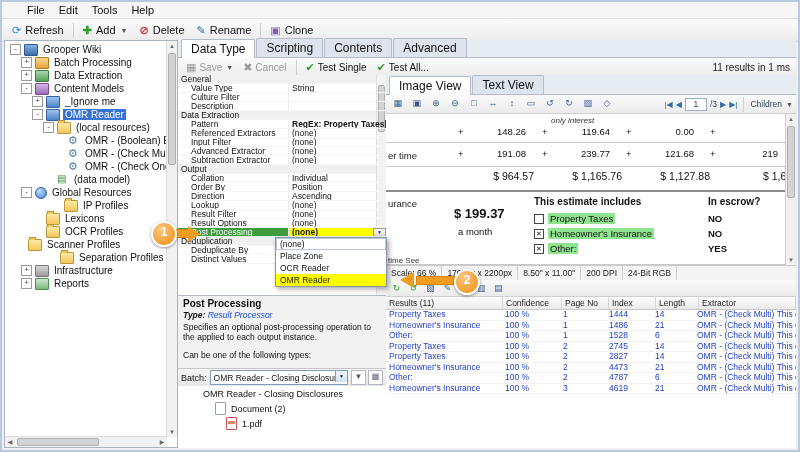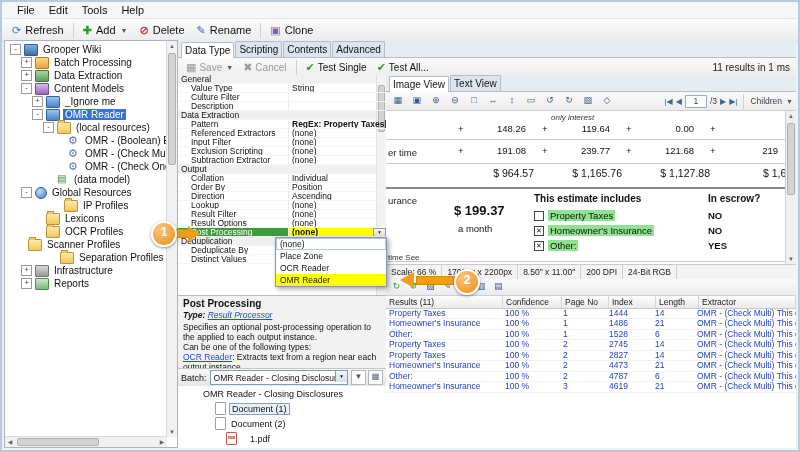--- a/index.html
+++ b/index.html
@@ -1,20 +1,20 @@
 <!DOCTYPE html>
 <html><head>
 <meta charset="utf-8">
 <style>
   html,body{margin:0;padding:0}
   body{width:800px;height:452px;position:relative;font-family:"Liberation Sans",sans-serif;font-size:11px;color:#111;background:#d7e2f0;overflow:hidden}
   .win{position:absolute;inset:0;border:2px solid #b9c9df;background:#f0f0f0}
 
   
-  .menubar{height:16px;display:flex;align-items:center;background:#f6f6f6;border-bottom:1px solid #e4e4e4;padding-left:8px}
+  .menubar{height:16px;display:flex;align-items:center;background:#f6f6f6;border-bottom:1px solid #e4e4e4;padding-left:18px}
   .menu-item{padding:1px 7px;cursor:default}
   .tbar{height:22px;display:flex;align-items:center;background:linear-gradient(#fbfbfb,#ececec);border-bottom:1px solid #d2d2d2;padding-left:4px}
   .tbtn{display:flex;align-items:center;gap:4px;padding:2px 6px;border-radius:2px;white-space:nowrap}
   .tsep{width:1px;height:15px;background:#d0d0d0;margin:0 3px}
   .glyph{font-size:11px;line-height:11px}
   .g-refresh{color:#1f7ec2}.g-add{color:#2e9e2e;font-weight:bold}.g-del{color:#d04545;font-weight:bold}
   .g-ren{color:#3a6fb5}.g-clone{color:#7a5fb5}
   .dd{font-size:7px;color:#555;margin-left:1px}
 
   
@@ -46,21 +46,21 @@
   .ico.folder-big{width:16px;height:12px}
   .scroll{position:absolute;background:#f1f1f1}
   .lv{right:0;top:0;bottom:10px;width:10px;border-left:1px solid #dcdcdc}
   .lh{left:0;right:10px;bottom:0;height:10px;border-top:1px solid #dcdcdc}
   .sb-a{position:absolute;font-size:6px;color:#666;width:10px;height:10px;text-align:center;line-height:10px}
   .thumb{position:absolute;background:#d3d3d3;border:1px solid #b0b0b0;border-radius:2px}
 
   
   .rightregion{position:absolute;left:176px;top:38px;right:2px;bottom:2px;background:#eef1f5}
   .etabs{height:17px;display:flex;align-items:flex-end;background:#e7ecf3;border-bottom:1px solid #b5bcc7;padding-left:3px}
-  .etab{padding:2px 3px;border:1px solid #b5bcc7;border-bottom:none;background:#dde4ee;margin-right:1px;border-radius:2px 2px 0 0;font-size:10px}
+  .etab{padding:2px 9px;border:1px solid #b5bcc7;border-bottom:none;background:#dde4ee;margin-right:1px;border-radius:2px 2px 0 0;font-size:12px}
   .etab.active{background:#fff;position:relative;top:1px}
   .etoolbar{height:18px;display:flex;align-items:center;background:linear-gradient(#fafafa,#ededed);border-bottom:1px solid #cfcfcf;padding:0 4px;gap:2px;position:relative;font-size:10px}
   .ebtn{display:flex;gap:3px;align-items:center;padding:1px 4px;white-space:nowrap}
   .ebtn.disabled{color:#9a9a9a}
   .g-gray{color:#9a9a9a}.g-green{color:#2e9e2e}
   .results-summary{position:absolute;right:6px;font-size:10px;color:#222}
 
   
   .proppanel{position:absolute;left:0;top:35px;width:208px;bottom:0;background:#fff;border-right:1px solid #a9b4c2;display:flex;flex-direction:column}
   .pgrid{flex:0 0 220px;position:relative;background:#fff;overflow:hidden}
@@ -77,22 +77,22 @@
   .pg-scroll{position:absolute;right:0;top:0;bottom:0;width:9px;background:#f3f3f3;border-left:1px solid #e0e0e0}
   .dropdown{position:absolute;left:97px;top:162px;width:110px;background:#fff;border:1px solid #8899aa;box-shadow:2px 2px 5px rgba(0,0,0,.35);z-index:30}
   .dditem{height:12px;line-height:12px;padding:0 4px;font-size:8.5px;white-space:nowrap;overflow:hidden}
   .dditem.first{outline:1px solid #b5c7de;outline-offset:-1px}
   .dditem.hl{background:#ffff00}
 
   .helppane{flex:0 0 66px;background:#f2f2f2;border-top:1px solid #b5bcc7;padding:3px 5px;font-size:8.5px;line-height:10px;overflow:hidden}
   .help-title{font-weight:bold;font-size:10px;margin-bottom:1px}
   .help-type{font-style:italic;margin-bottom:2px}
   .help-type .lbl{font-weight:bold}
-  .link{color:#1a4fd6;text-decoration:underline}
-  .help-bullet{margin-top:0}
+  .link{color:#1a4fd6;}
+  .help-bullet{margin-top:8px}
 
   .batchbar{flex:0 0 17px;display:flex;align-items:center;background:linear-gradient(#f7f7f7,#e6e6e6);border-top:1px solid #c6c6c6;padding:0 3px;gap:3px;font-size:9px}
   .batchcombo{flex:1;height:13px;background:#fff;border:1px solid #7f9db9;display:flex;align-items:center;font-size:8.5px;padding-left:3px;position:relative;overflow:hidden;white-space:nowrap}
   .dd2{position:absolute;right:0;top:0;width:11px;height:11px;background:linear-gradient(#f2f7fc,#d1e2f2);border-left:1px solid #7f9db9;text-align:center;font-size:5px;line-height:11px}
   .batchicon{width:13px;height:13px;border:1px solid #b0b8c4;background:#fff;font-size:8px;text-align:center;line-height:12px;color:#557;flex:0 0 auto}
   .batchtree{flex:1;background:#fff;position:relative;overflow:hidden;font-size:9px}
   .btrow{display:flex;align-items:center;height:15px;white-space:nowrap}
   .blabel{padding:0 2px}
   .blabel.bsel{border:1px solid #7da2ce;background:#e8f1fb}
 
@@ -417,21 +417,21 @@
 
           <div class="prow">
             <div class="pname">Input Filter</div>
             <div class="pval">
               <span>(none)</span>
               
             </div>
           </div>
 
           <div class="prow">
-            <div class="pname">Exclusion Scripting</div>
+            <div class="pname">Advanced Extractor</div>
             <div class="pval">
               <span>(none)</span>
               
             </div>
           </div>
 
           <div class="prow">
             <div class="pname">Subtraction Extractor</div>
             <div class="pval">
               <span>(none)</span>
@@ -560,31 +560,27 @@
           </span>
       </div>
 
       <div class="batchtree">
 
           <div class="btrow" style="padding-left: 4px;">
             <span class="ico folder-big"></span>
             <span class="blabel">OMR Reader - Closing Disclosures</span>
           </div>
 
-          <div class="btrow" style="padding-left: 37px;">
-            <span class="ico doc"></span>
-            <span class="blabel bsel">Document (1)</span>
-          </div>
 
           <div class="btrow" style="padding-left: 37px;">
             <span class="ico doc"></span>
             <span class="blabel">Document (2)</span>
           </div>
 
-          <div class="btrow" style="padding-left: 48px; gap: 8px;">
+          <div class="btrow" style="padding-left: 48px;">
             <span class="ico pdf"></span>
             <span class="blabel">1.pdf</span>
           </div>
         </div>
     </div>
 
     <div class="viewer">
       <div class="vtabs">
 
           <div class="etab active">Image View</div>

